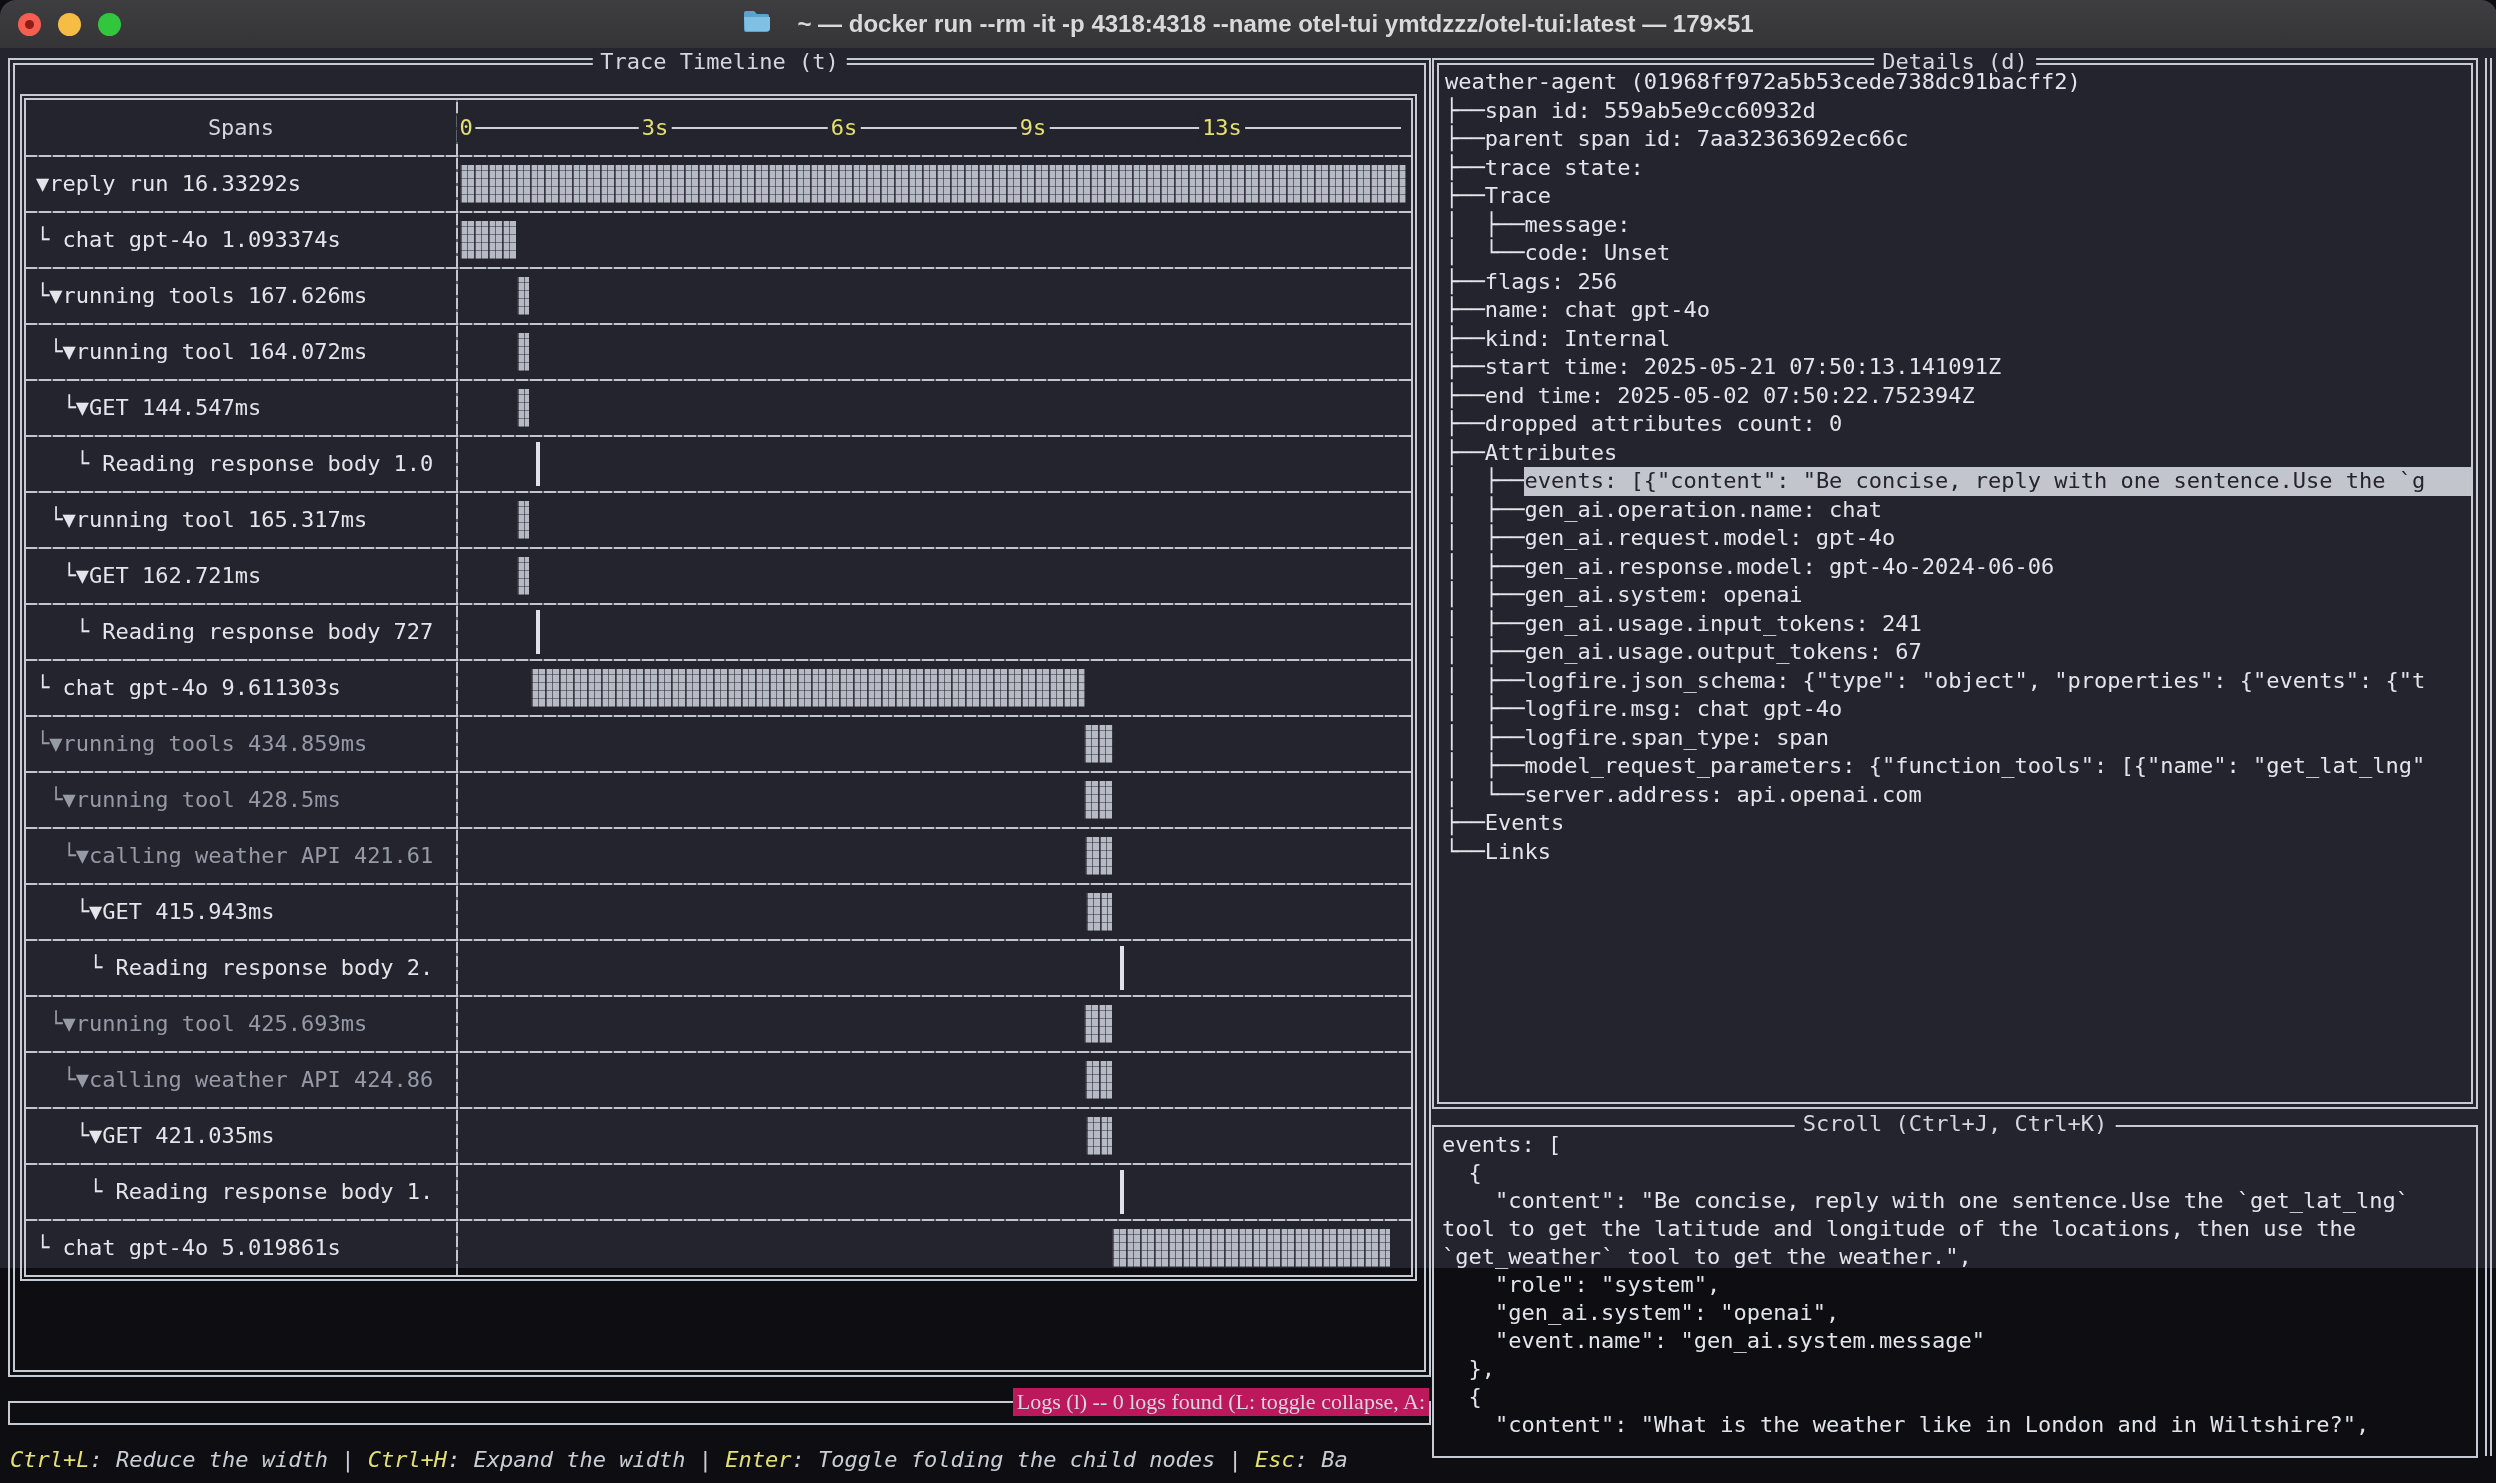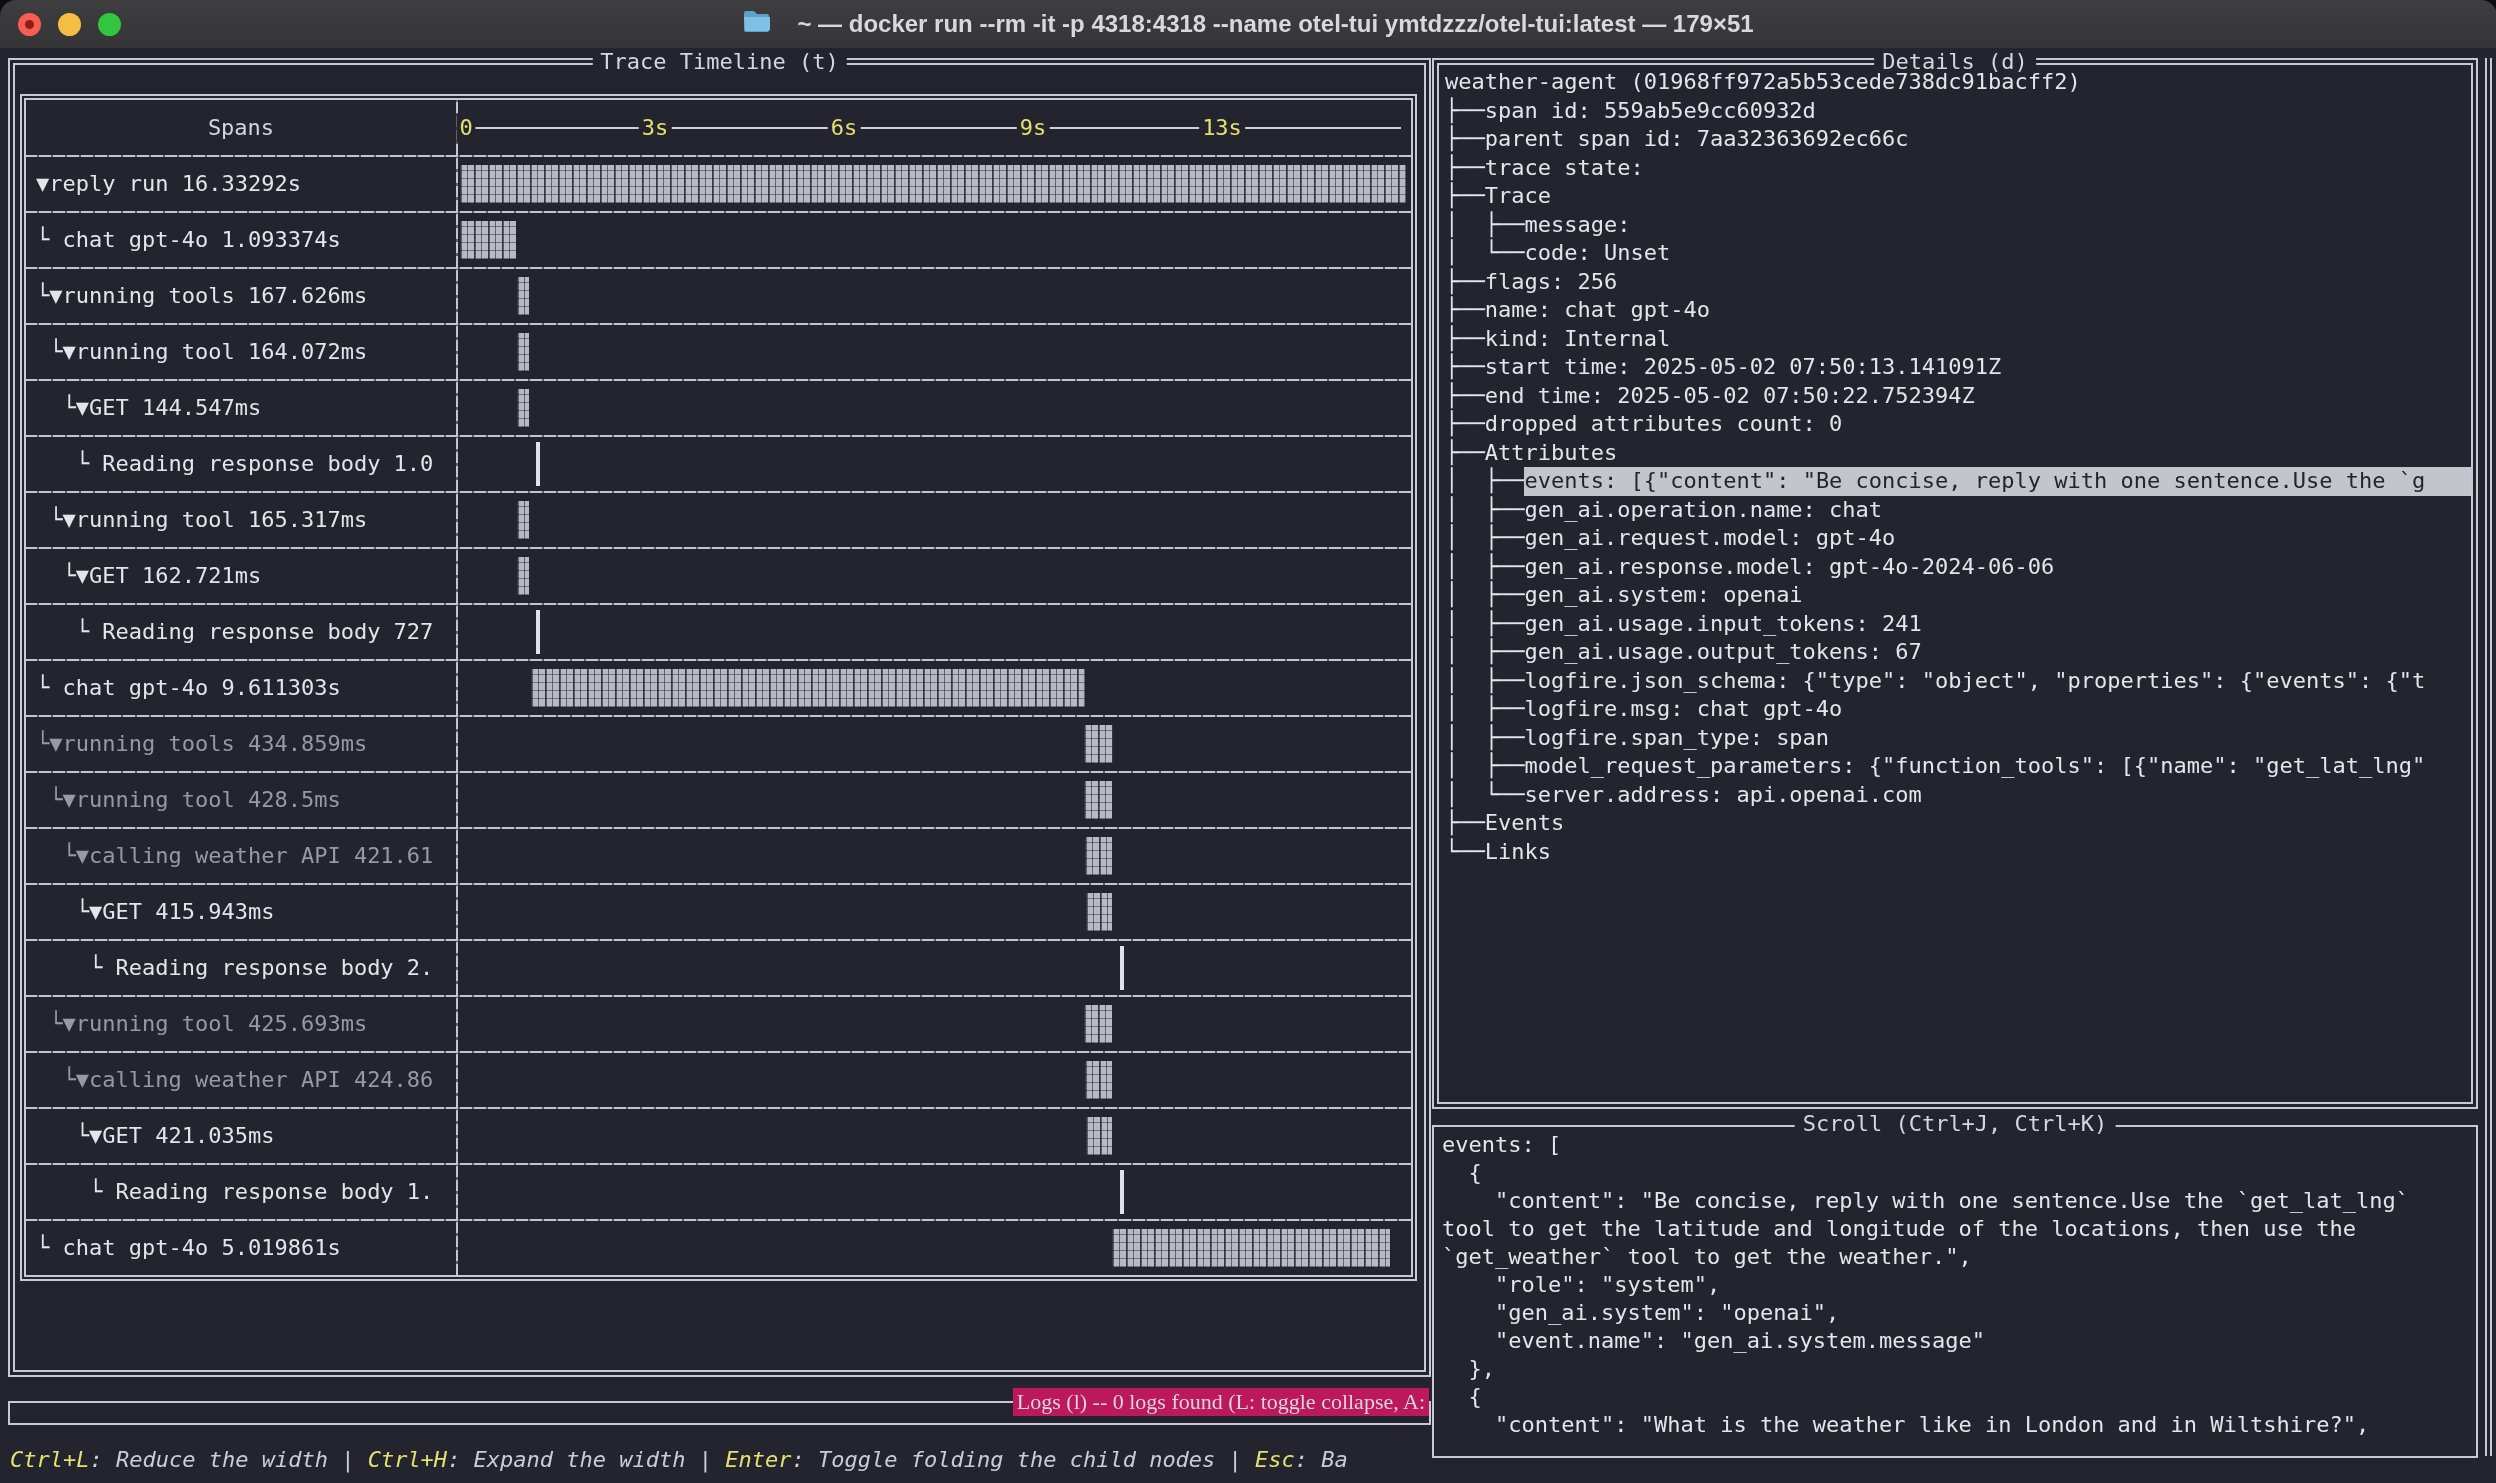--- a/index.html
+++ b/index.html
@@ -11,21 +11,21 @@
   .lights{position:absolute;left:18px;top:0;height:48px;display:flex;align-items:center;gap:17px;}
   .light{width:23px;height:23px;border-radius:50%;}
   .light.red{background:#f55e51;display:flex;align-items:center;justify-content:center;}
   .light.red::after{content:"";width:9px;height:9px;border-radius:50%;background:#8f1d15;}
   .light.yellow{background:#f6bd44;}
   .light.green{background:#32c63f;}
   .wtitle{color:#d9d9db;font-family:"Liberation Sans",sans-serif;font-weight:bold;font-size:24px;
           display:flex;align-items:center;gap:26px;}
   .foldericon{display:inline-block;}
   
-  .term{position:absolute;left:0;top:48px;width:2497px;height:1436px;background:#24242f;
+  .term{position:absolute;left:0;top:48px;width:2497px;height:1220px;background:#24242f;
         color:#e2e5ea;font-size:22px;line-height:28px;}
   .panel{position:absolute;border:7px double #c6cad2;box-sizing:border-box;}
   .panel.single{border:2px solid #c6cad2;}
   .ptitle{position:absolute;top:-17px;left:50%;transform:translateX(-50%);background:#24242f;
           padding:0 8px;color:#d3d7de;white-space:pre;}
   
   #trace{left:8px;top:10px;width:1423px;height:1319px;}
   #spans-table{position:absolute;left:5px;top:29px;width:1397px;height:1187px;
                border:6px double #c6cad2;box-sizing:border-box;display:flex;flex-direction:column;}
   .vsep{position:absolute;left:430px;top:0;bottom:0;width:2px;
@@ -292,21 +292,21 @@
           <div class="dline">
     <span class="pre"></span>
     <span class="txt">├──name: chat gpt-4o</span>
   </div>
           <div class="dline">
     <span class="pre"></span>
     <span class="txt">├──kind: Internal</span>
   </div>
           <div class="dline">
     <span class="pre"></span>
-    <span class="txt">├──start time: 2025-05-02 07:50:13.141091Z</span>
+    <span class="txt">├──start time: 2025-05-21 07:50:13.141091Z</span>
   </div>
           <div class="dline">
     <span class="pre"></span>
     <span class="txt">├──end time: 2025-05-02 07:50:22.752394Z</span>
   </div>
           <div class="dline">
     <span class="pre"></span>
     <span class="txt">├──dropped attributes count: 0</span>
   </div>
           <div class="dline">

